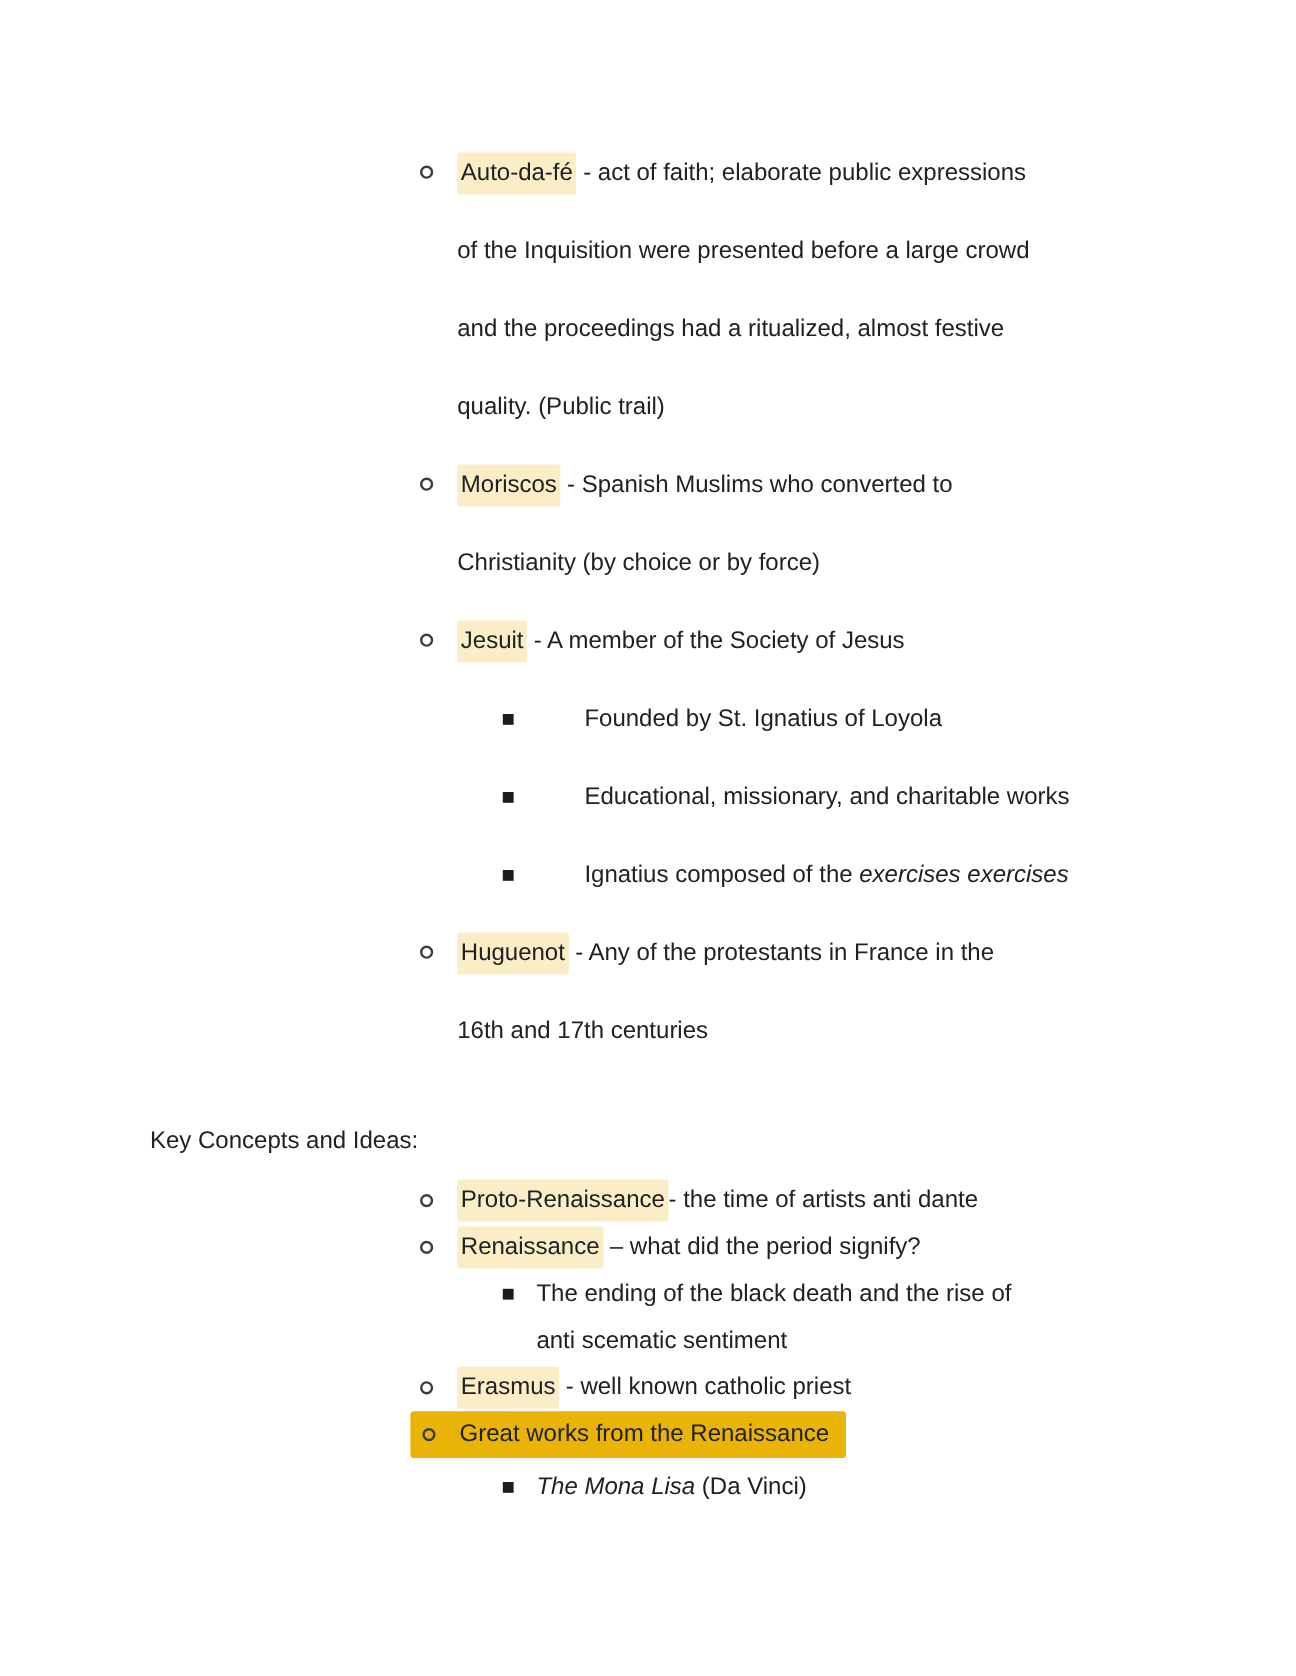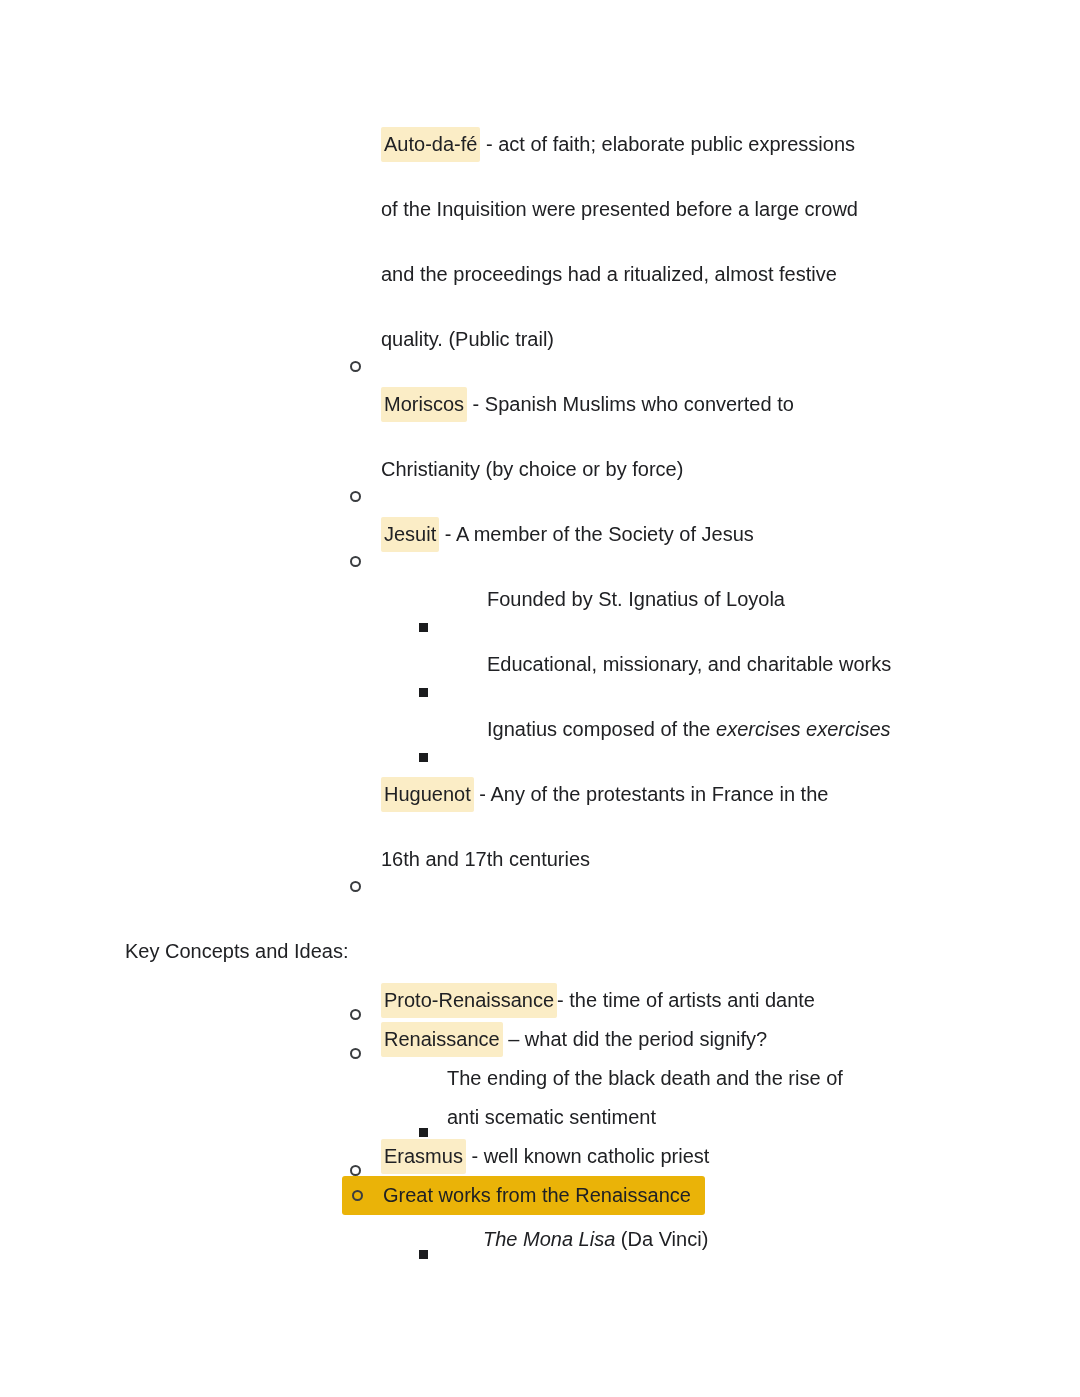--- a/index.html
+++ b/index.html
@@ -10,21 +10,21 @@
     min-height: 1397px;
     background: #ffffff;
     color: #202124;
     font-family: "Liberation Sans", "DejaVu Sans", sans-serif;
     font-size: 20px;
     padding-top: 112px;
     overflow: hidden;
   }
 
   
-  .row        { display: flex; align-items: flex-end; }
+  .row        { display: flex; align-items: flex-start; }
   .s1 .row    { margin-left: 348px; line-height: 65px; }
   .s1 .row.sub{ margin-left: 417px; gap: 40px; }
   .s2 .row    { margin-left: 348px; line-height: 39px; }
   .s2 .row.sub{ margin-left: 417px; }
 
   .marker     { flex: none; width: 33px; display: flex; }
   .sub .marker{ width: 30px; }
 
   .bullet-o {
     width: 11px; height: 11px;
@@ -64,21 +64,21 @@
   }
   .gw-inner .marker { width: 33px; }
 
   
   .heading {
     margin-left: 125px;
     margin-top: 40px;
     margin-bottom: 10px;
     line-height: 39px;
   }
-  .row.mona { margin-top: 5px; gap: 36px; }
+  .row.mona { margin-top: 5px; }
   .it { font-style: italic; }
 </style>
 </head>
 <body>
 
 <div class="doc">
 
   <section class="s1">
 
     <div class="row">

